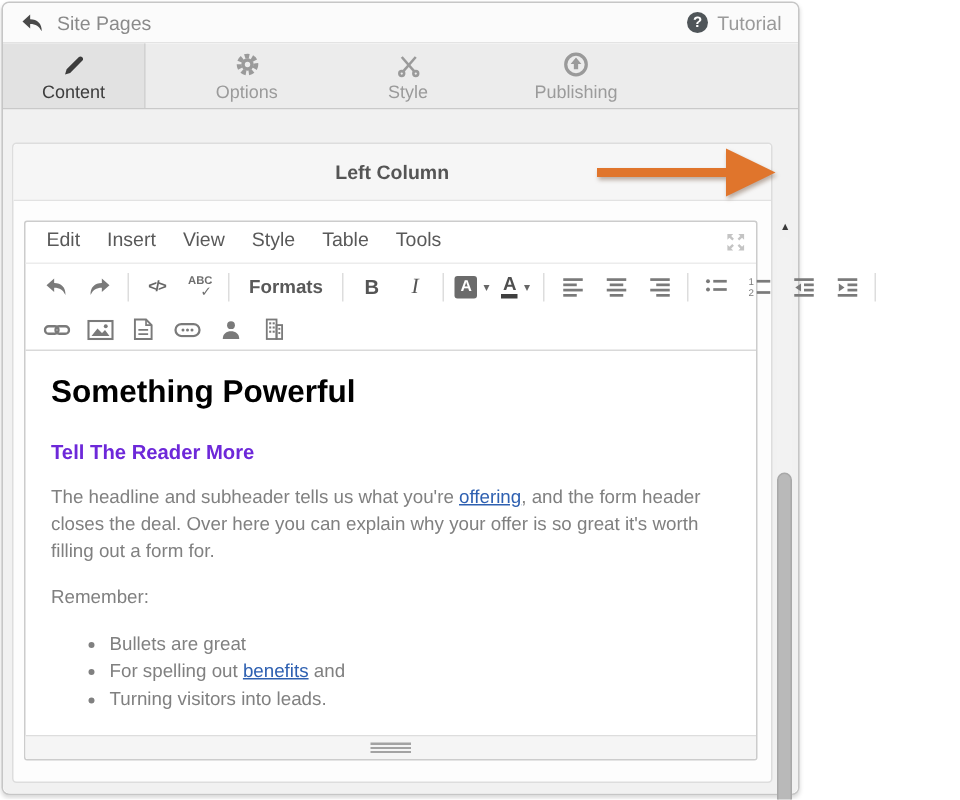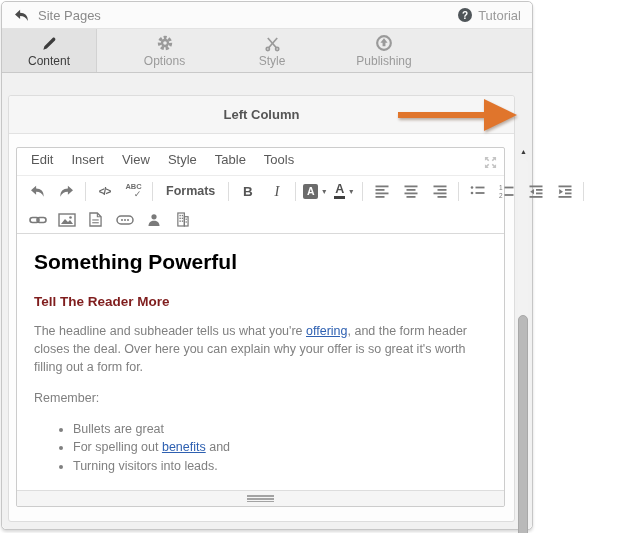--- a/index.html
+++ b/index.html
@@ -47,21 +47,21 @@
   .spell{flex-direction:column;line-height:1;}
   .abc{font-size:7.5px;font-weight:bold;color:#6e6e6e;display:block;}
   .tick{font-size:9px;color:#6e6e6e;display:block;margin:-1px 0 0 8px;}
   .bg-a{width:15px;height:15px;border-radius:2px;background:#6b6b6b;color:#fff;font-size:10.5px;font-weight:bold;display:flex;align-items:center;justify-content:center;}
   .fore-a{font-size:12.5px;font-weight:bold;color:#4f4f4f;border-bottom:3px solid #3f3f3f;line-height:13px;padding:0 1px;}
   .caret{font-size:8px;color:#666;margin-left:4px;}
 
   
   .edit-area{flex:1;padding:6px 17px;overflow:hidden;color:#808080;}
   .edit-area h1{font-size:21px;color:#000000;margin:10px 0 4px;font-weight:bold;}
-  .edit-area h3{font-size:13.5px;color:#7f1d1d;margin:20px 0 0;font-weight:bold;}
+  .edit-area h3{font-size:13.5px;color:#6d28d9;margin:20px 0 0;font-weight:bold;}
   .edit-area p{font-size:12.5px;margin:13px 0 0;line-height:1.45;}
   .edit-area ul{margin:12px 0 0;padding-left:39px;}
   .edit-area li{font-size:12.5px;line-height:1.5;}
   .edit-area a{color:#2e60b1;text-decoration:underline;cursor:pointer;}
 
   .statusbar{height:15px;background:#f5f5f5;border-top:1px solid #ddd;display:flex;align-items:center;justify-content:center;border-radius:0 0 2px 2px;flex:none;}
   .resize-handle{width:27px;height:7px;background:repeating-linear-gradient(to bottom,#a3a3a3 0 1.5px,transparent 1.5px 3px);cursor:ns-resize;}
 
   
   .scrollbar{position:absolute;right:3px;top:74px;width:11px;bottom:6px;}

